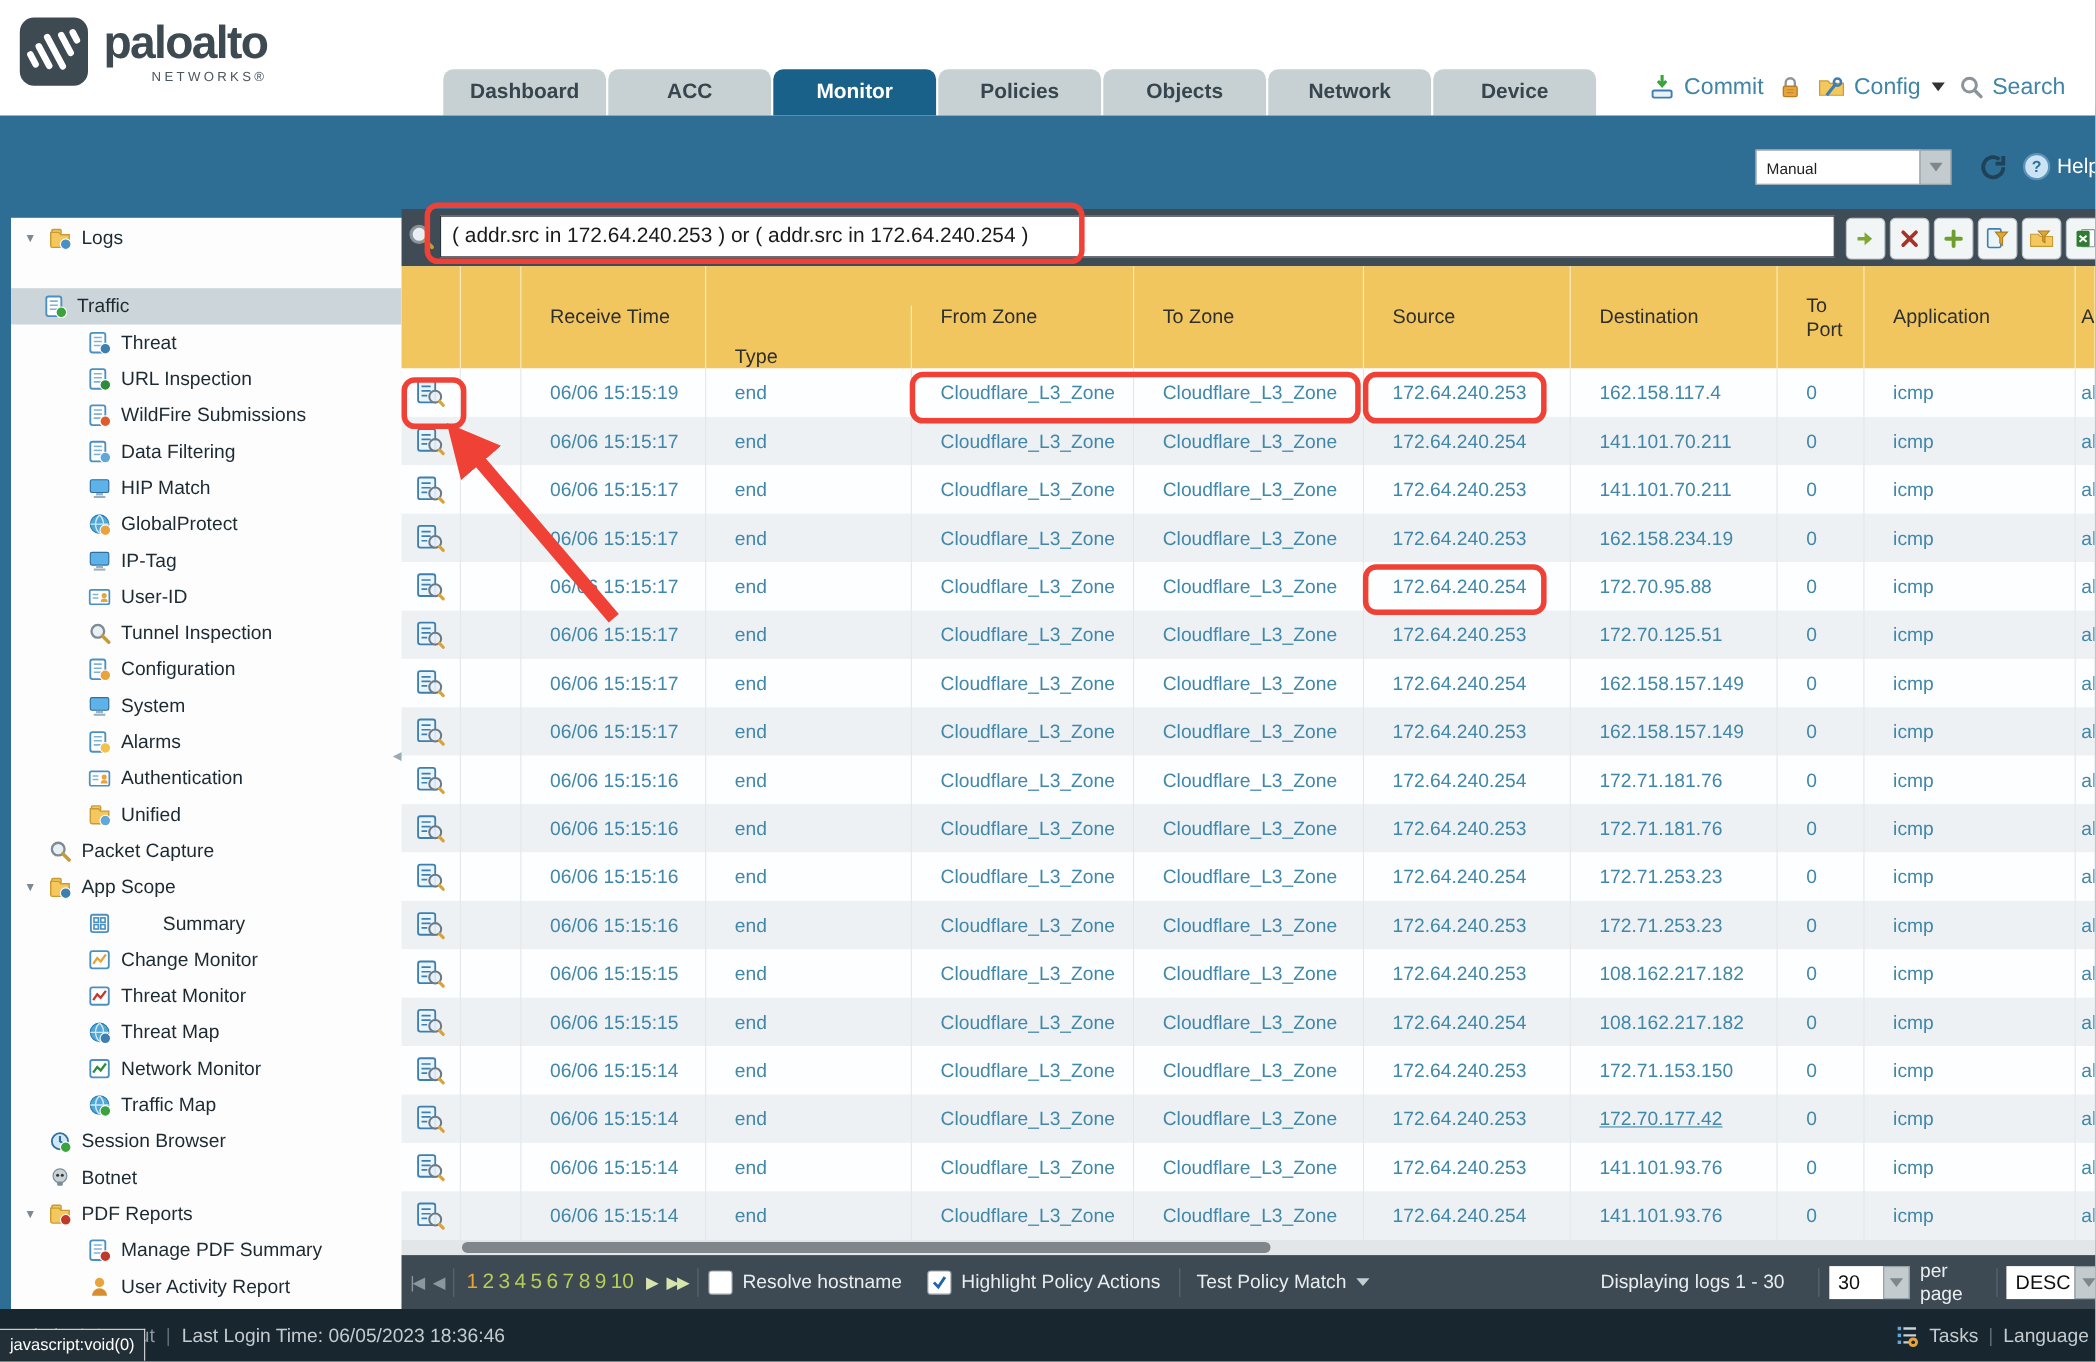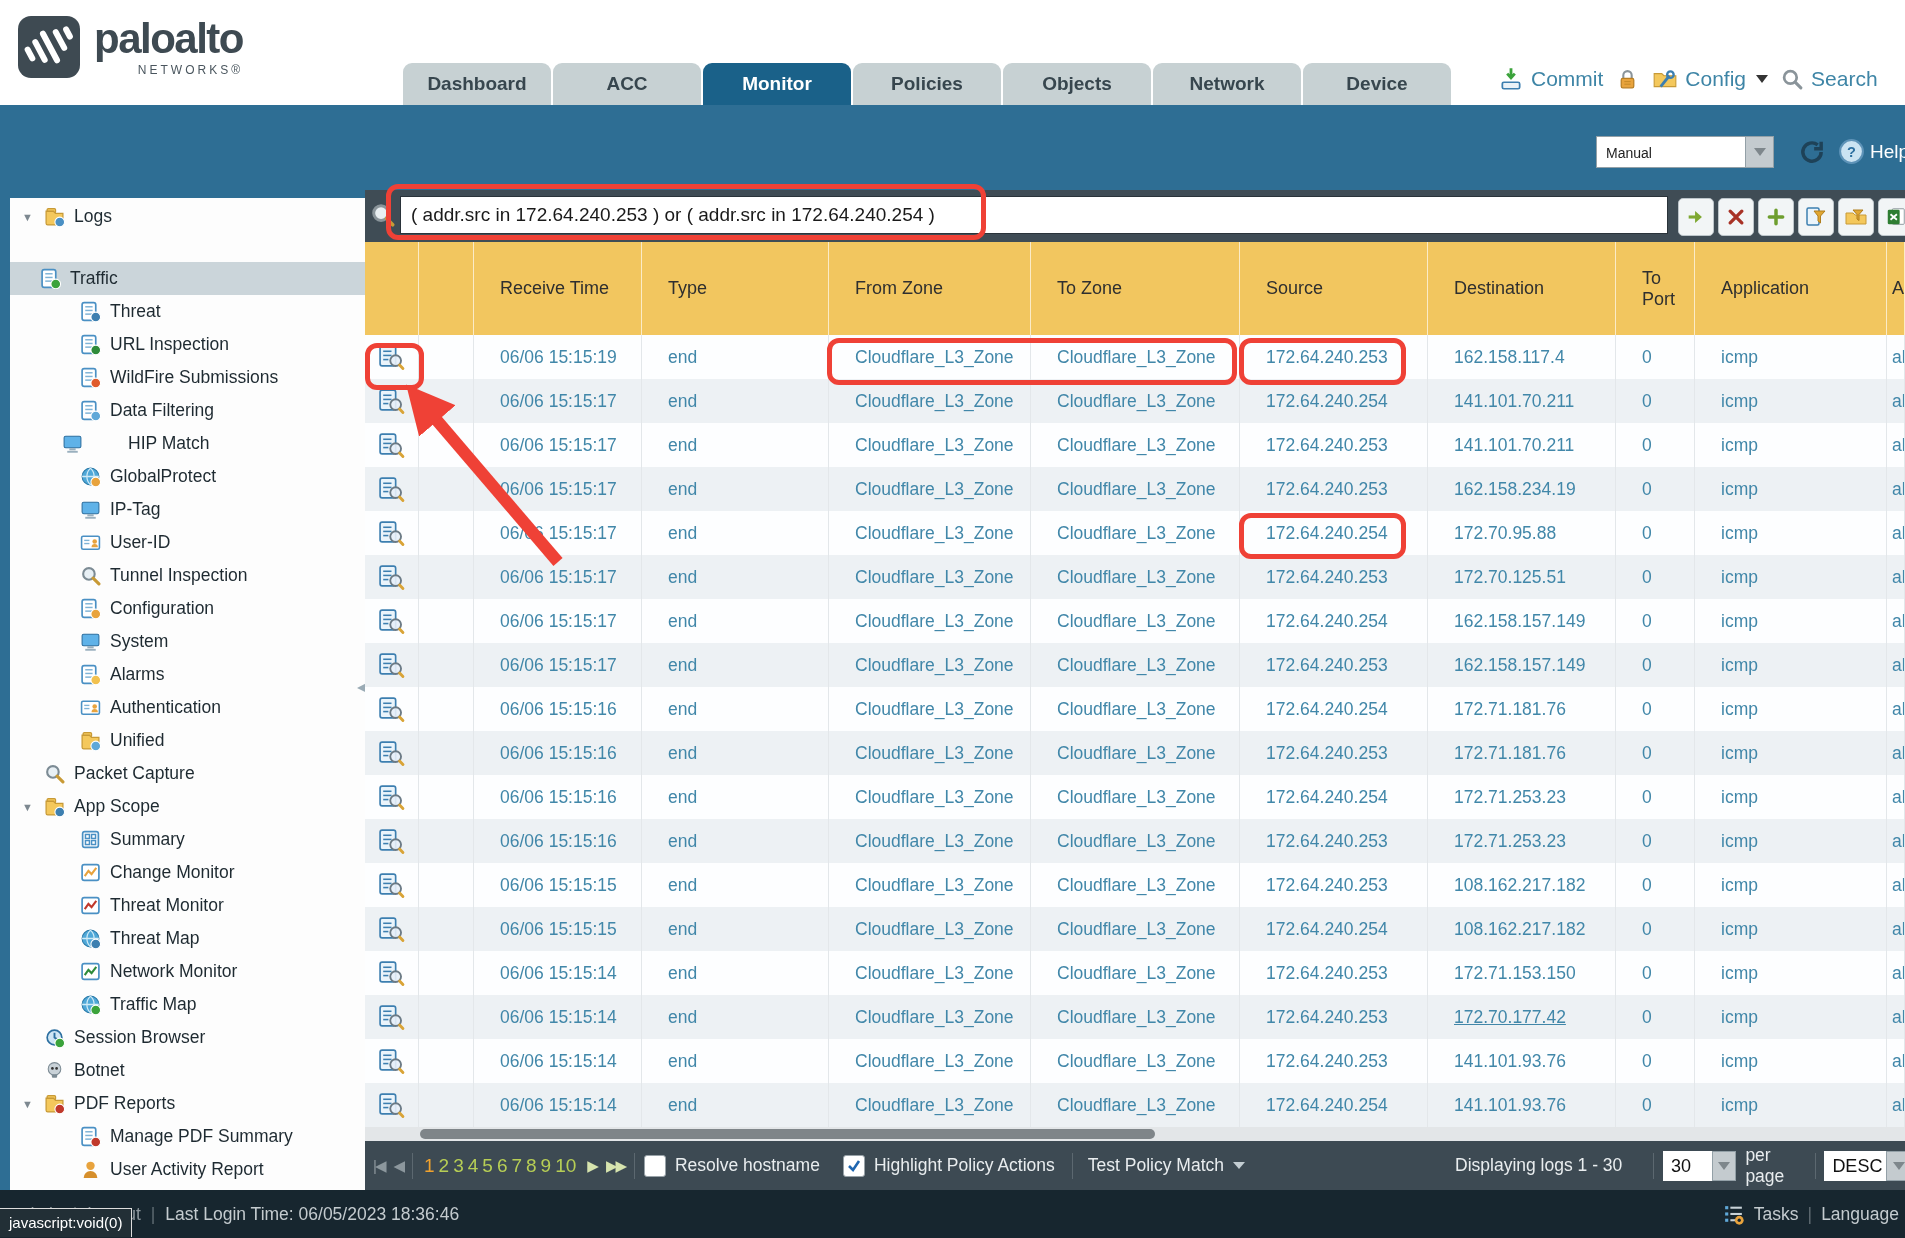--- a/index.html
+++ b/index.html
@@ -307,21 +307,21 @@
           <svg viewBox="0 0 20 20" width="21" height="21">
             <rect x="2" y="1.5" width="13" height="17" rx="2" fill="#fff" stroke="#4A90C4" stroke-width="1.6"></rect>
             <line x1="5" y1="5.5" x2="12" y2="5.5" stroke="#7FB3D6" stroke-width="1.4"></line>
             <line x1="5" y1="9" x2="12" y2="9" stroke="#7FB3D6" stroke-width="1.4"></line>
             <line x1="5" y1="12.5" x2="12" y2="12.5" stroke="#7FB3D6" stroke-width="1.4"></line>
             <circle cx="15" cy="15.2" r="4.6" fill="#5FA8D8" stroke="#fff" stroke-width="1"></circle>
           </svg>
         </span>
         <span>Data Filtering</span>
       </div>
-      <div class="si" style="padding-left: 52px; gap: 36px;">
+      <div class="si" style="padding-left: 70px;">
         <span class="icon20">
           <svg viewBox="0 0 20 20" width="21" height="21">
             <rect x="2" y="3" width="16" height="11" rx="1.5" fill="#5FB2E8" stroke="#2C6FA0"></rect>
             <rect x="7" y="14.5" width="6" height="2" fill="#9AB0BE"></rect>
             <rect x="5" y="17" width="10" height="1.8" fill="#9AB0BE"></rect>
           </svg>
         </span>
         <span>HIP Match</span>
       </div>
       <div class="si" style="padding-left: 70px;">
@@ -434,21 +434,21 @@
         <span class="tri">▼</span>
         <span class="icon20">
           <svg viewBox="0 0 20 20" width="21" height="21">
             <rect x="3" y="2.5" width="8" height="4" rx="1" fill="#F4C85C" stroke="#C89A36" stroke-width="1.2"></rect>
             <path d="M2 5 h7 l2 2 h7 v9.5 a1.5 1.5 0 0 1 -1.5 1.5 h-13 A1.5 1.5 0 0 1 2 16.5 z" fill="#F4C85C" stroke="#C89A36" stroke-width="1.2"></path>
             <circle cx="15" cy="15.2" r="4.6" fill="#3D7FB0" stroke="#fff" stroke-width="1"></circle>
           </svg>
         </span>
         <span>App Scope</span>
       </div>
-      <div class="si" style="padding-left: 70px;">
+      <div class="si" style="padding-left: 70px; gap: 38px;">
         <span class="icon20">
           <svg viewBox="0 0 20 20" width="21" height="21">
             <rect x="2.5" y="2.5" width="15" height="15" rx="2" fill="#fff" stroke="#4A90C4" stroke-width="1.6"></rect>
             <rect x="5.2" y="5.2" width="3.8" height="3.8" fill="none" stroke="#4A90C4" stroke-width="1.4"></rect>
             <rect x="11" y="5.2" width="3.8" height="3.8" fill="none" stroke="#4A90C4" stroke-width="1.4"></rect>
             <rect x="5.2" y="11" width="3.8" height="3.8" fill="none" stroke="#4A90C4" stroke-width="1.4"></rect>
             <rect x="11" y="11" width="3.8" height="3.8" fill="none" stroke="#4A90C4" stroke-width="1.4"></rect>
           </svg>
         </span>
         <span>Summary</span>
@@ -561,21 +561,21 @@
         </span>
         <span>SaaS Application Usage</span>
       </div>
     </div>
   <span id="side-handle" class="abs">◀</span>
 
   <div id="thead" class="abs">
       <div class="hc" style="width: 54px;"></div>
       <div class="hc" style="width: 55px;"></div>
       <div class="hc" style="width: 168px;">Receive Time</div>
-      <div class="hc" style="width: 187px;">Type</div>
+      <div class="hc" style="width: 187px; margin-top: 36px;">Type</div>
       <div class="hc" style="width: 202px;">From Zone</div>
       <div class="hc" style="width: 209px;">To Zone</div>
       <div class="hc" style="width: 188px;">Source</div>
       <div class="hc" style="width: 188px;">Destination</div>
       <div class="hc" style="width: 79px;">To Port</div>
       <div class="hc" style="width: 192px;">Application</div>
       <div class="hc np" style="width: 18px;">A</div>
     </div>
   <div id="tbody" class="abs">
       <div class="trow">

